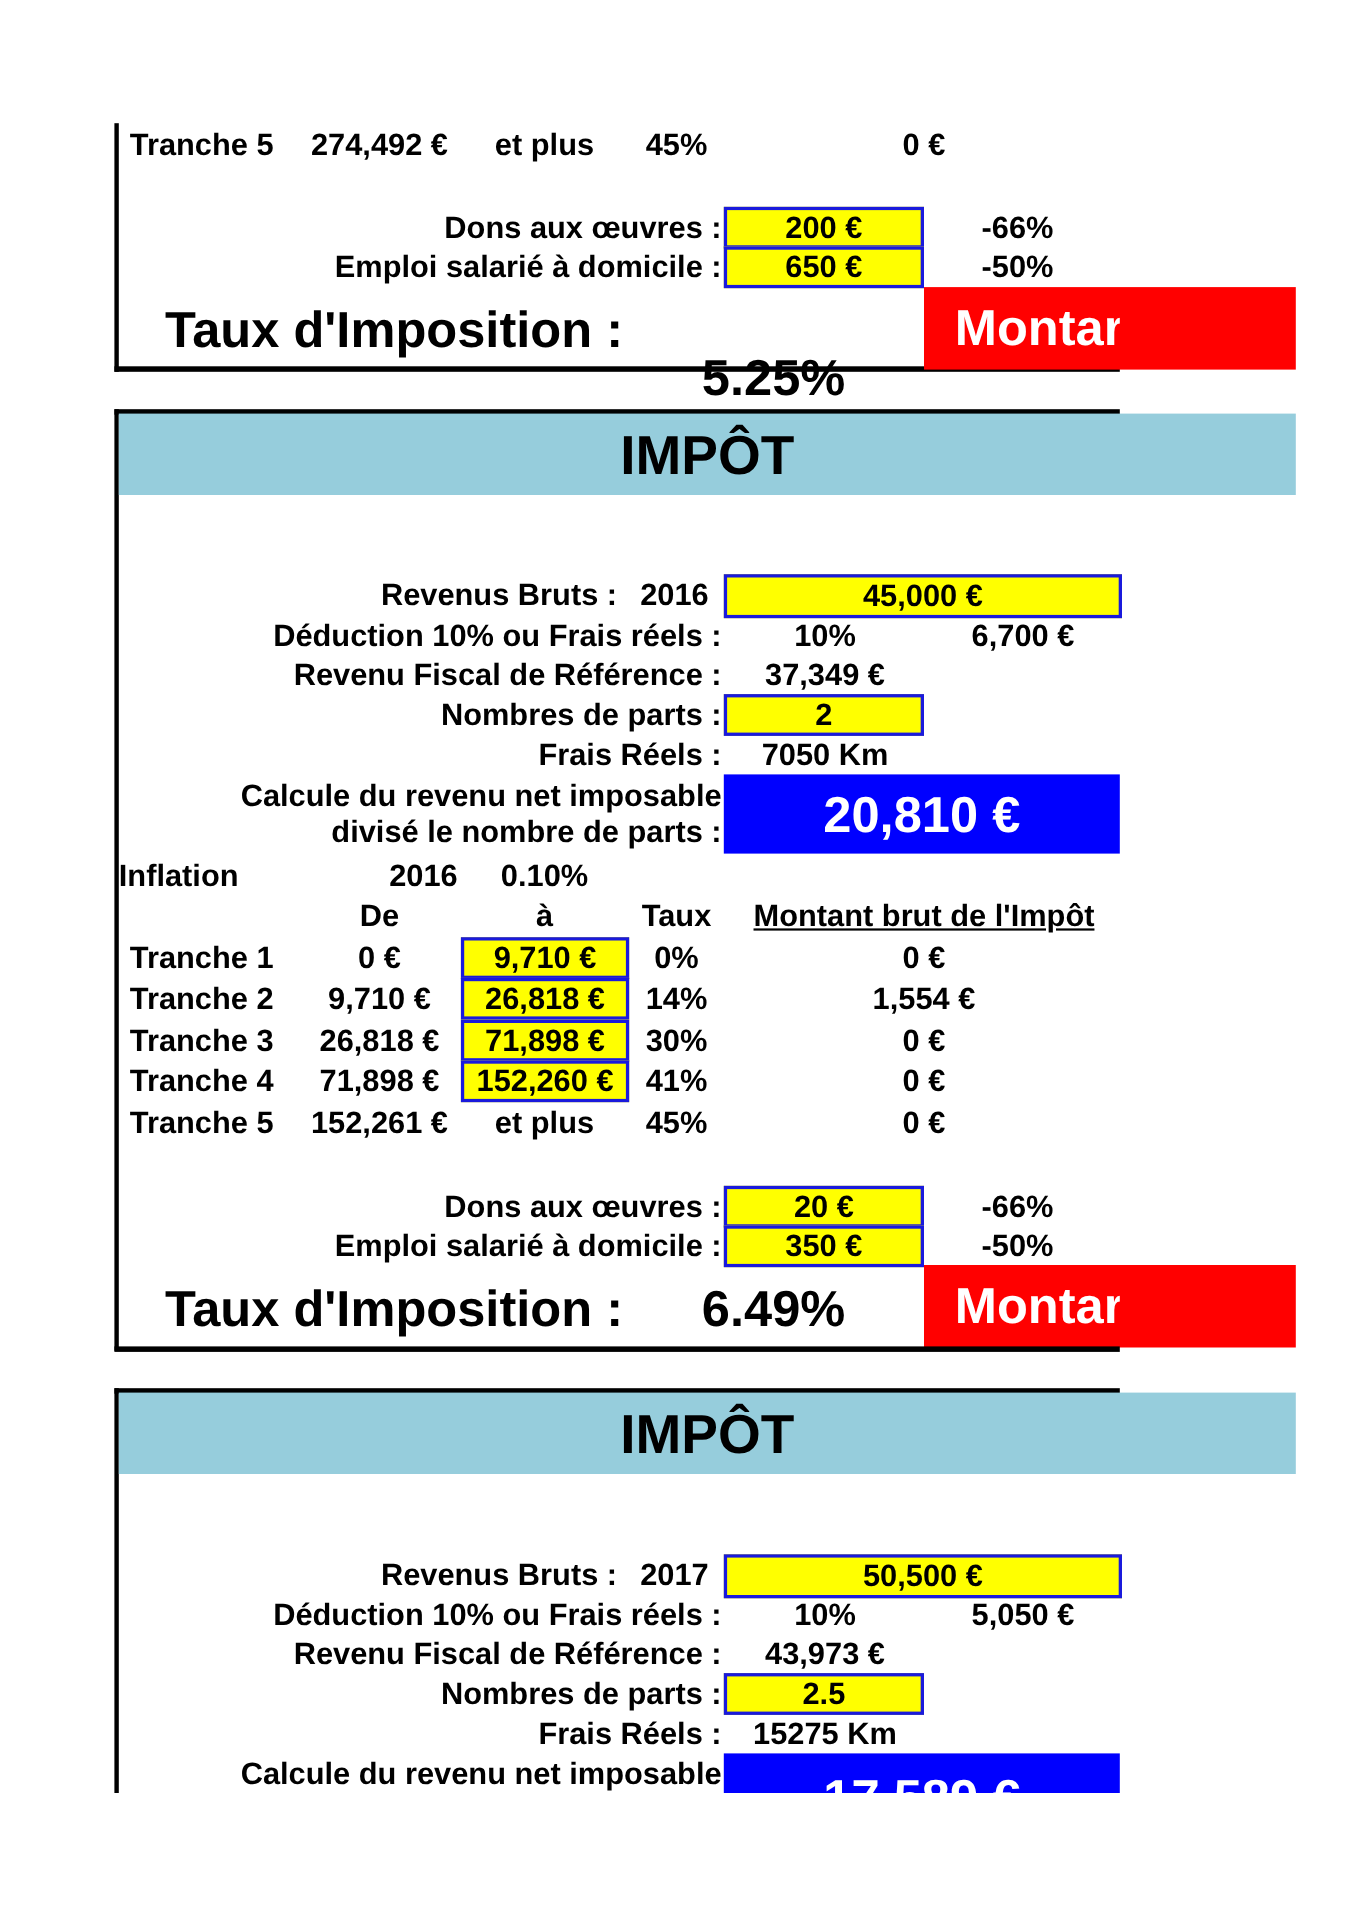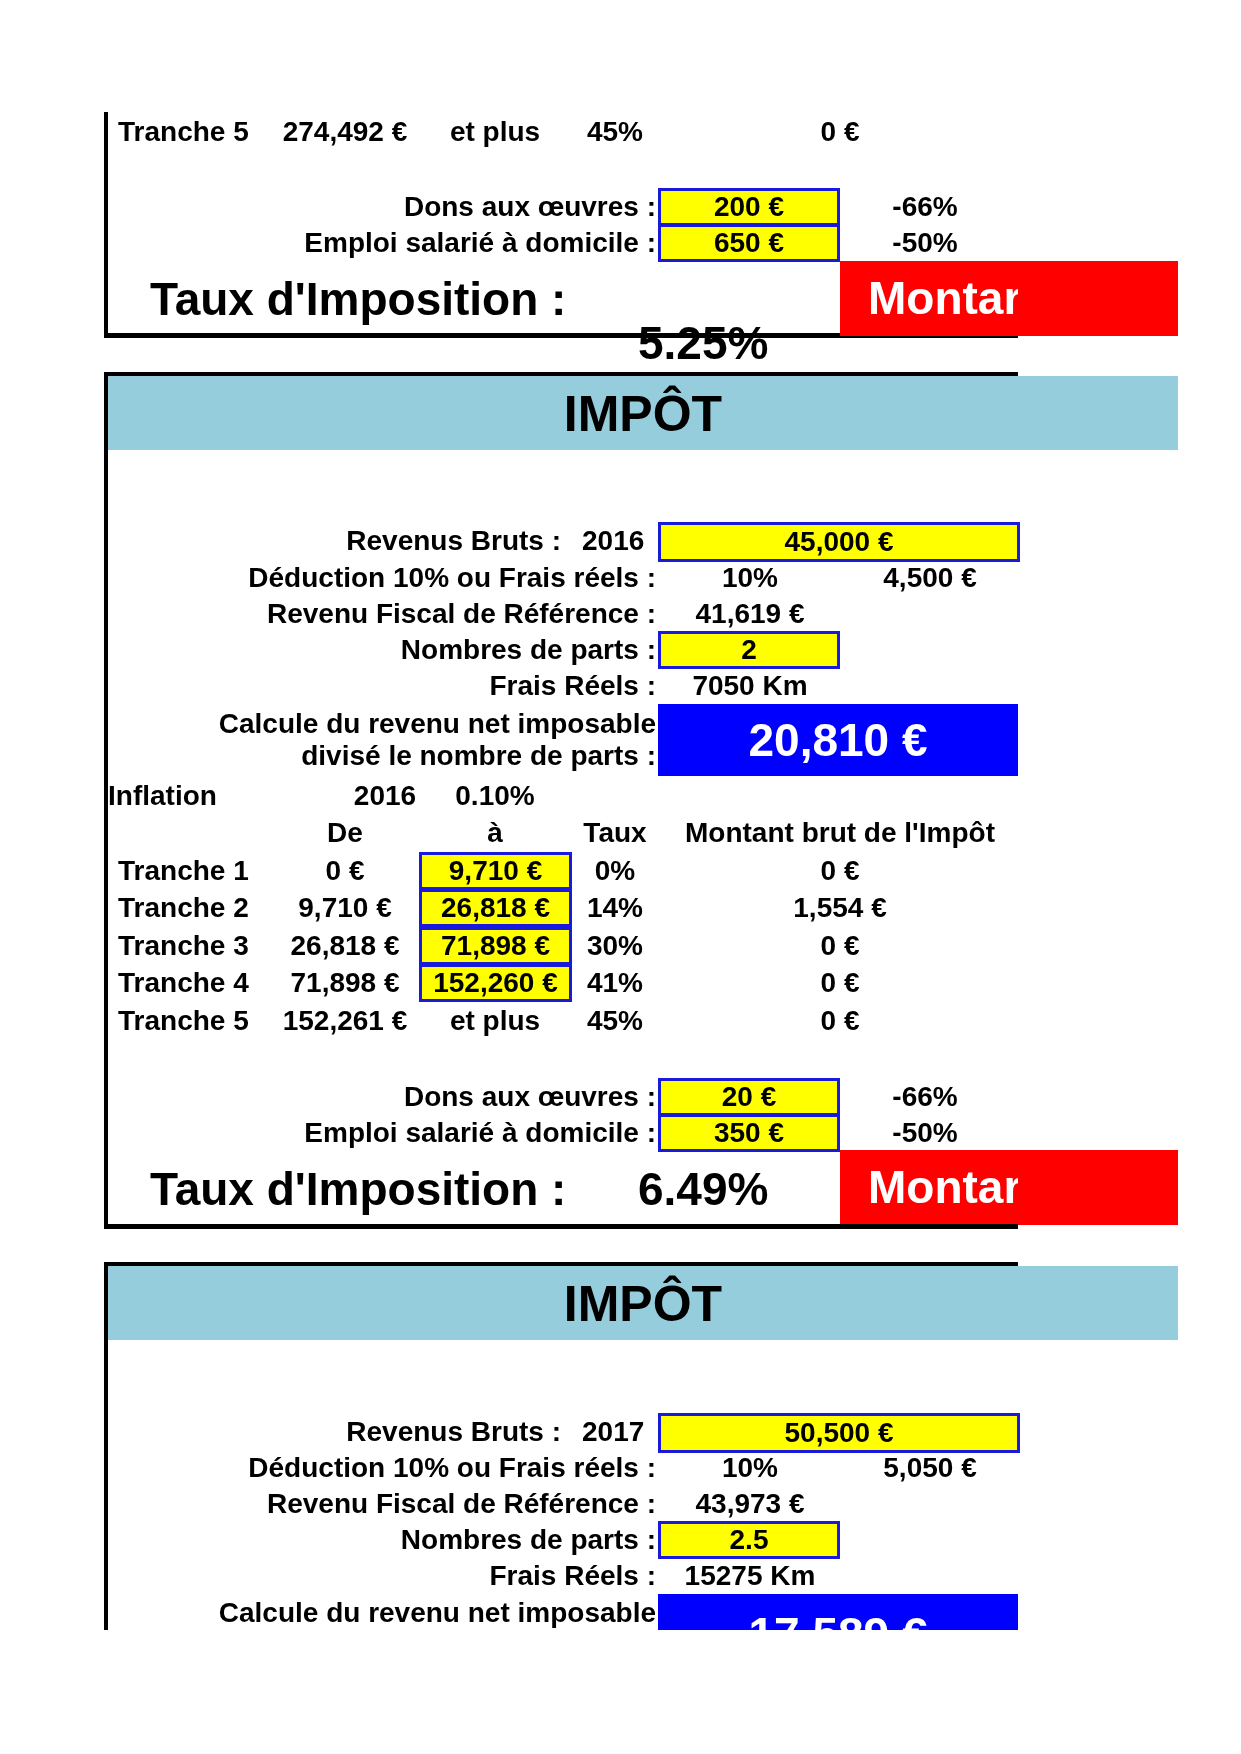--- a/index.html
+++ b/index.html
@@ -53,45 +53,45 @@
 <div class="header" style="top:376px;">
   <div class="header-title">IMPÔT</div>
 </div>
 
 <div class="abs txt r" style="right:680px; top:524px;">Revenus Bruts :</div>
 <div class="abs txt" style="left:582px; top:524px;">2016</div>
 <div class="ybox" style="left:658px; top:522px; width:362px; height:40px; line-height:34px;">45,000 €</div>
 
 <div class="abs txt r" style="right:585px; top:561px;">Déduction 10% ou Frais réels :</div>
 <div class="abs txt c" style="left:680px; top:561px; width:140px;">10%</div>
-<div class="abs txt c" style="left:860px; top:561px; width:140px;">4,500 €</div>
+<div class="abs txt c" style="left:860px; top:561px; width:140px;">6,700 €</div>
 
 <div class="abs txt r" style="right:585px; top:597px;">Revenu Fiscal de Référence :</div>
-<div class="abs txt c" style="left:670px; top:597px; width:160px;">41,619 €</div>
+<div class="abs txt c" style="left:670px; top:597px; width:160px;">37,349 €</div>
 
 <div class="abs txt r" style="right:585px; top:633px;">Nombres de parts :</div>
 <div class="ybox" style="left:658px; top:631px; width:182px; height:38px; line-height:32px;">2</div>
 
 <div class="abs txt r" style="right:585px; top:669px;">Frais Réels :</div>
 <div class="abs txt c" style="left:670px; top:669px; width:160px;">7050 Km</div>
 
 <div class="abs txt r" style="right:585px; top:707px;">Calcule du revenu net imposable</div>
 <div class="abs txt r" style="right:585px; top:739px;">divisé le nombre de parts :</div>
 <div class="bluebox" style="left:658px; top:704px; width:360px; height:72px;">
   <span style="display:block; line-height:72px;">20,810 €</span>
 </div>
 
 <div class="abs txt" style="left:108px; top:779px;">Inflation</div>
 <div class="abs txt c" style="left:330px; top:779px; width:110px;">2016</div>
 <div class="abs txt c" style="left:440px; top:779px; width:110px;">0.10%</div>
 
 <div class="abs txt c" style="left:270px; top:816px; width:150px;">De</div>
 <div class="abs txt c" style="left:420px; top:816px; width:150px;">à</div>
 <div class="abs txt c" style="left:570px; top:816px; width:90px;">Taux</div>
-<div class="abs txt c" style="left:670px; top:816px; width:340px;">Montant brut de l'Impôt</div>
+<div class="abs txt c" style="left:670px; top:816px; width:340px;text-decoration:underline;">Montant brut de l'Impôt</div>
 
 <div>
   <div class="abs txt" style="left:118px; top:854px;">Tranche 1</div>
   <div class="abs txt c" style="left:270px; top:854px; width:150px;">0 €</div>
   <div class="ybox" style="left:419px; top:852px; width:153px; height:38px; line-height:32px;">9,710 €</div>
   <div class="abs txt c" style="left:570px; top:854px; width:90px;">0%</div>
   <div class="abs txt c" style="left:740px; top:854px; width:200px;">0 €</div>
 </div>
 <div>
   <div class="abs txt" style="left:118px; top:891px;">Tranche 2</div>

